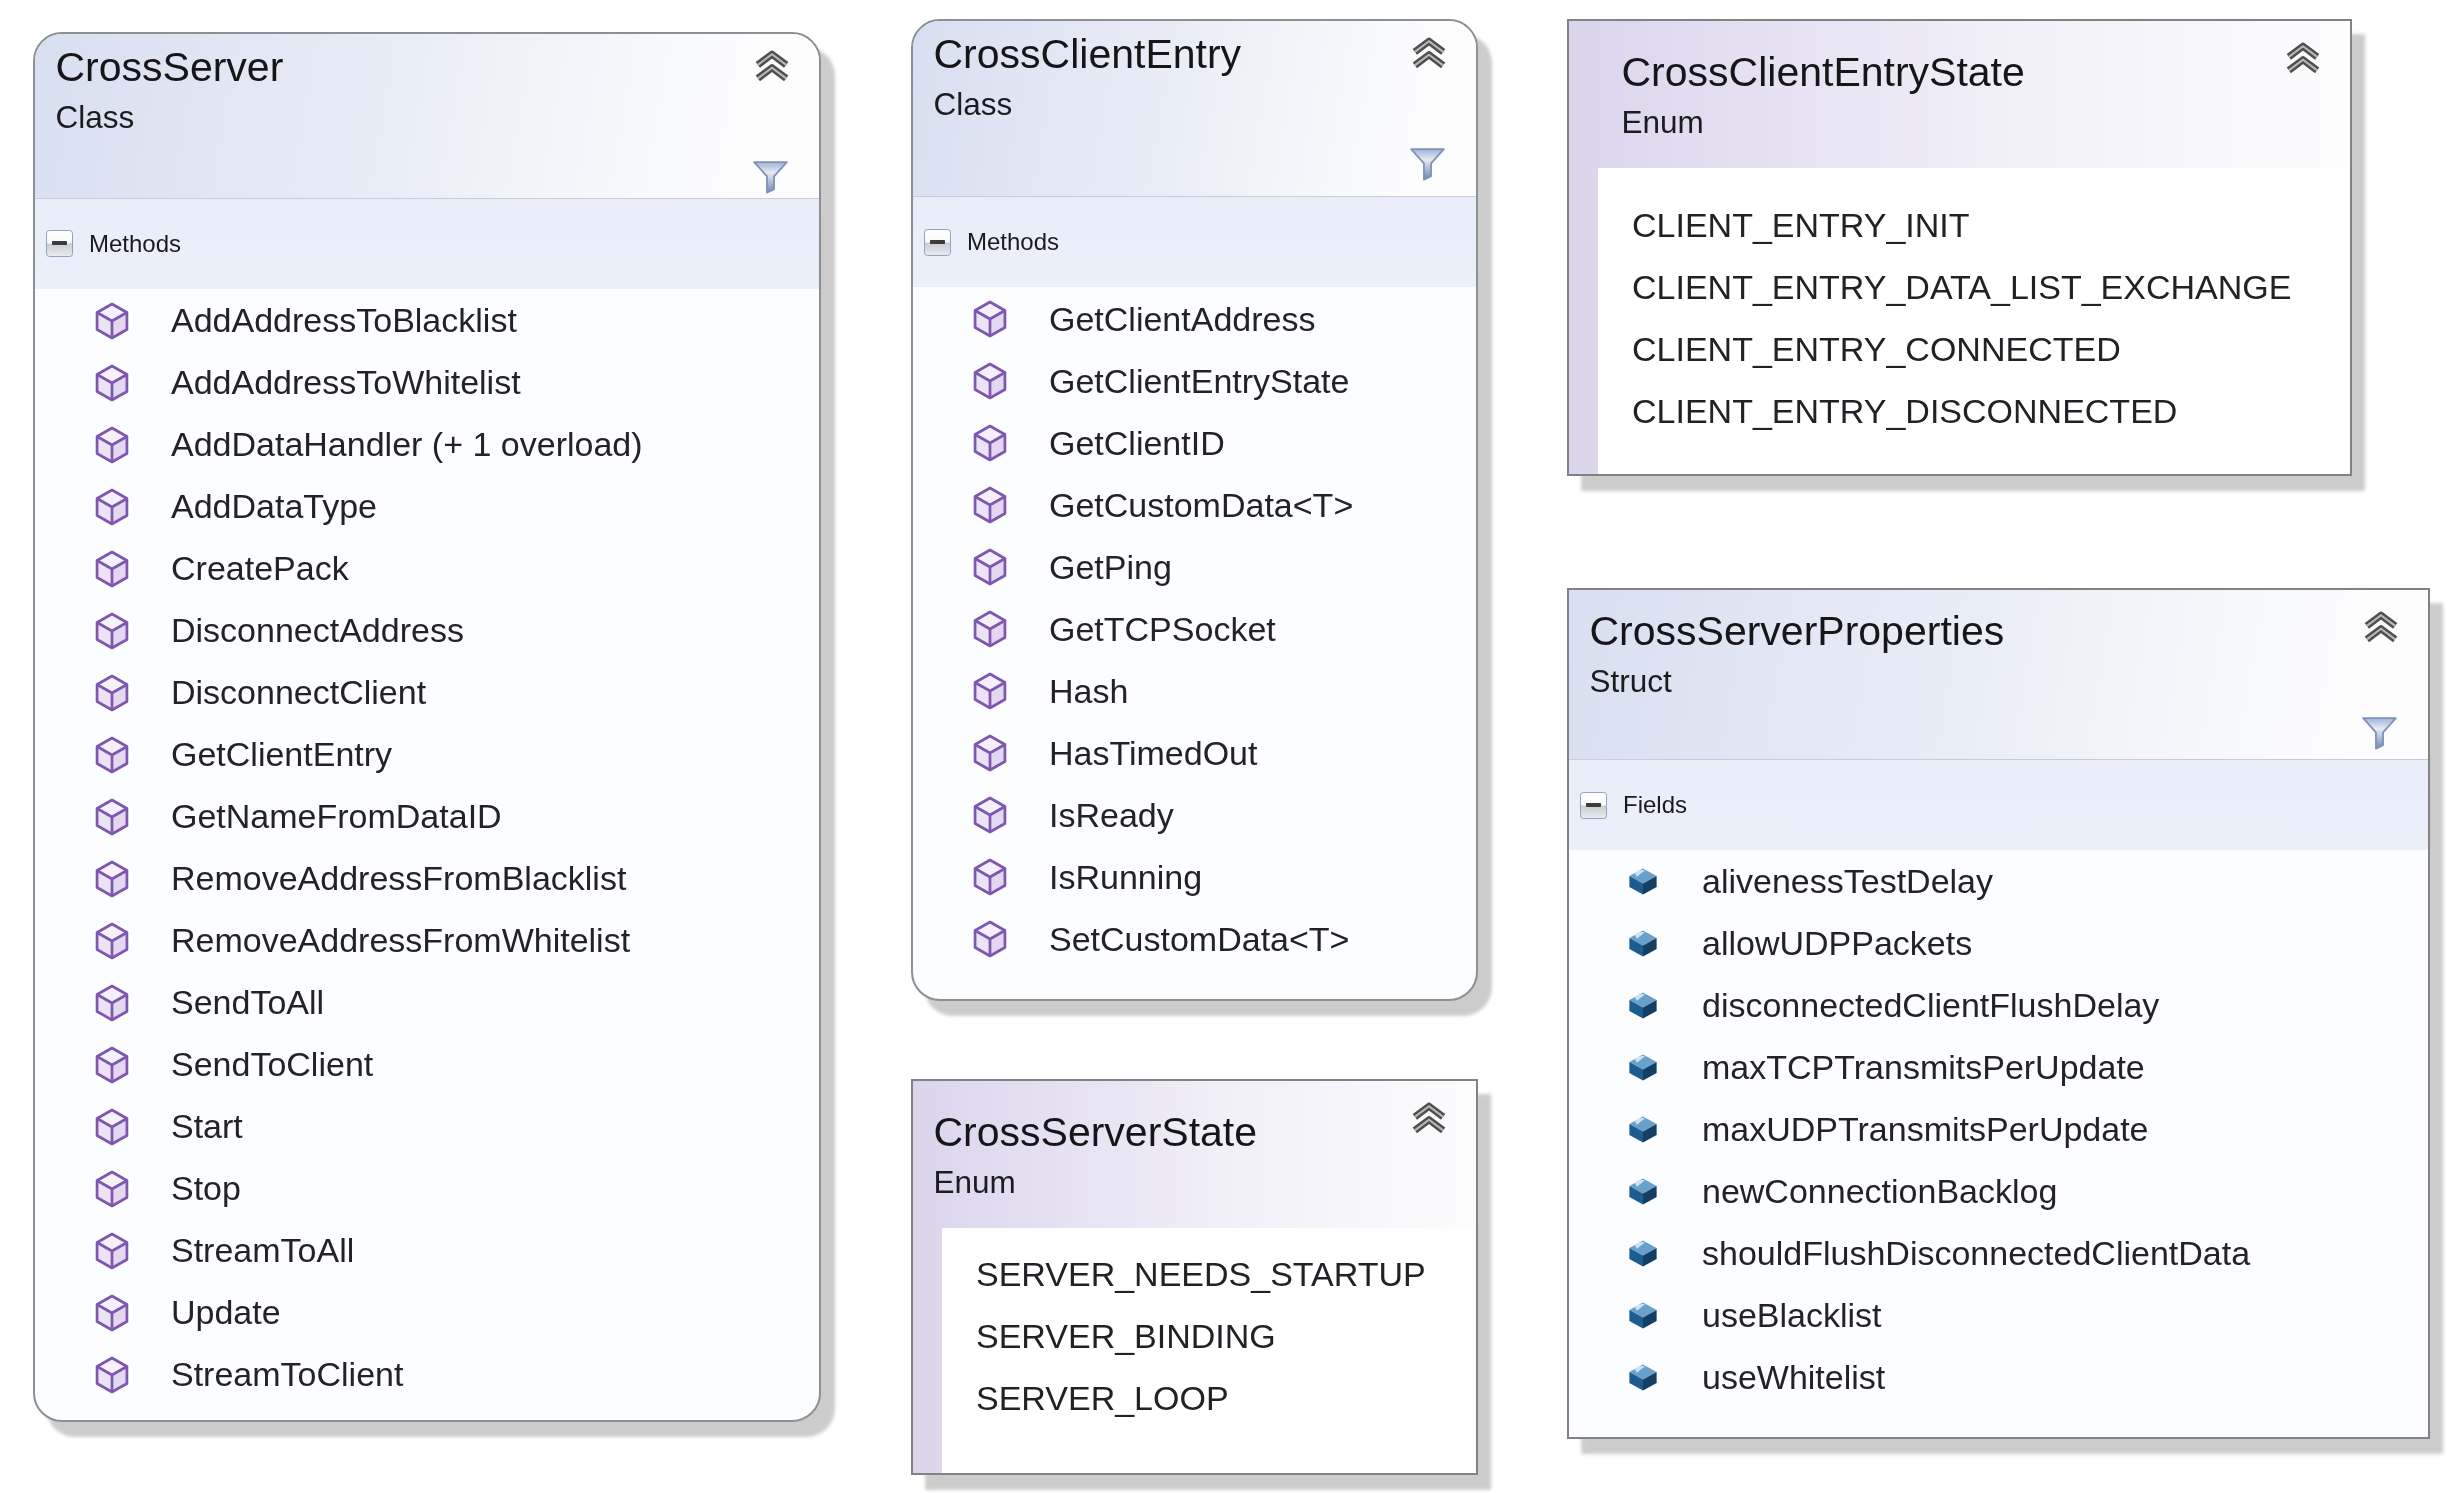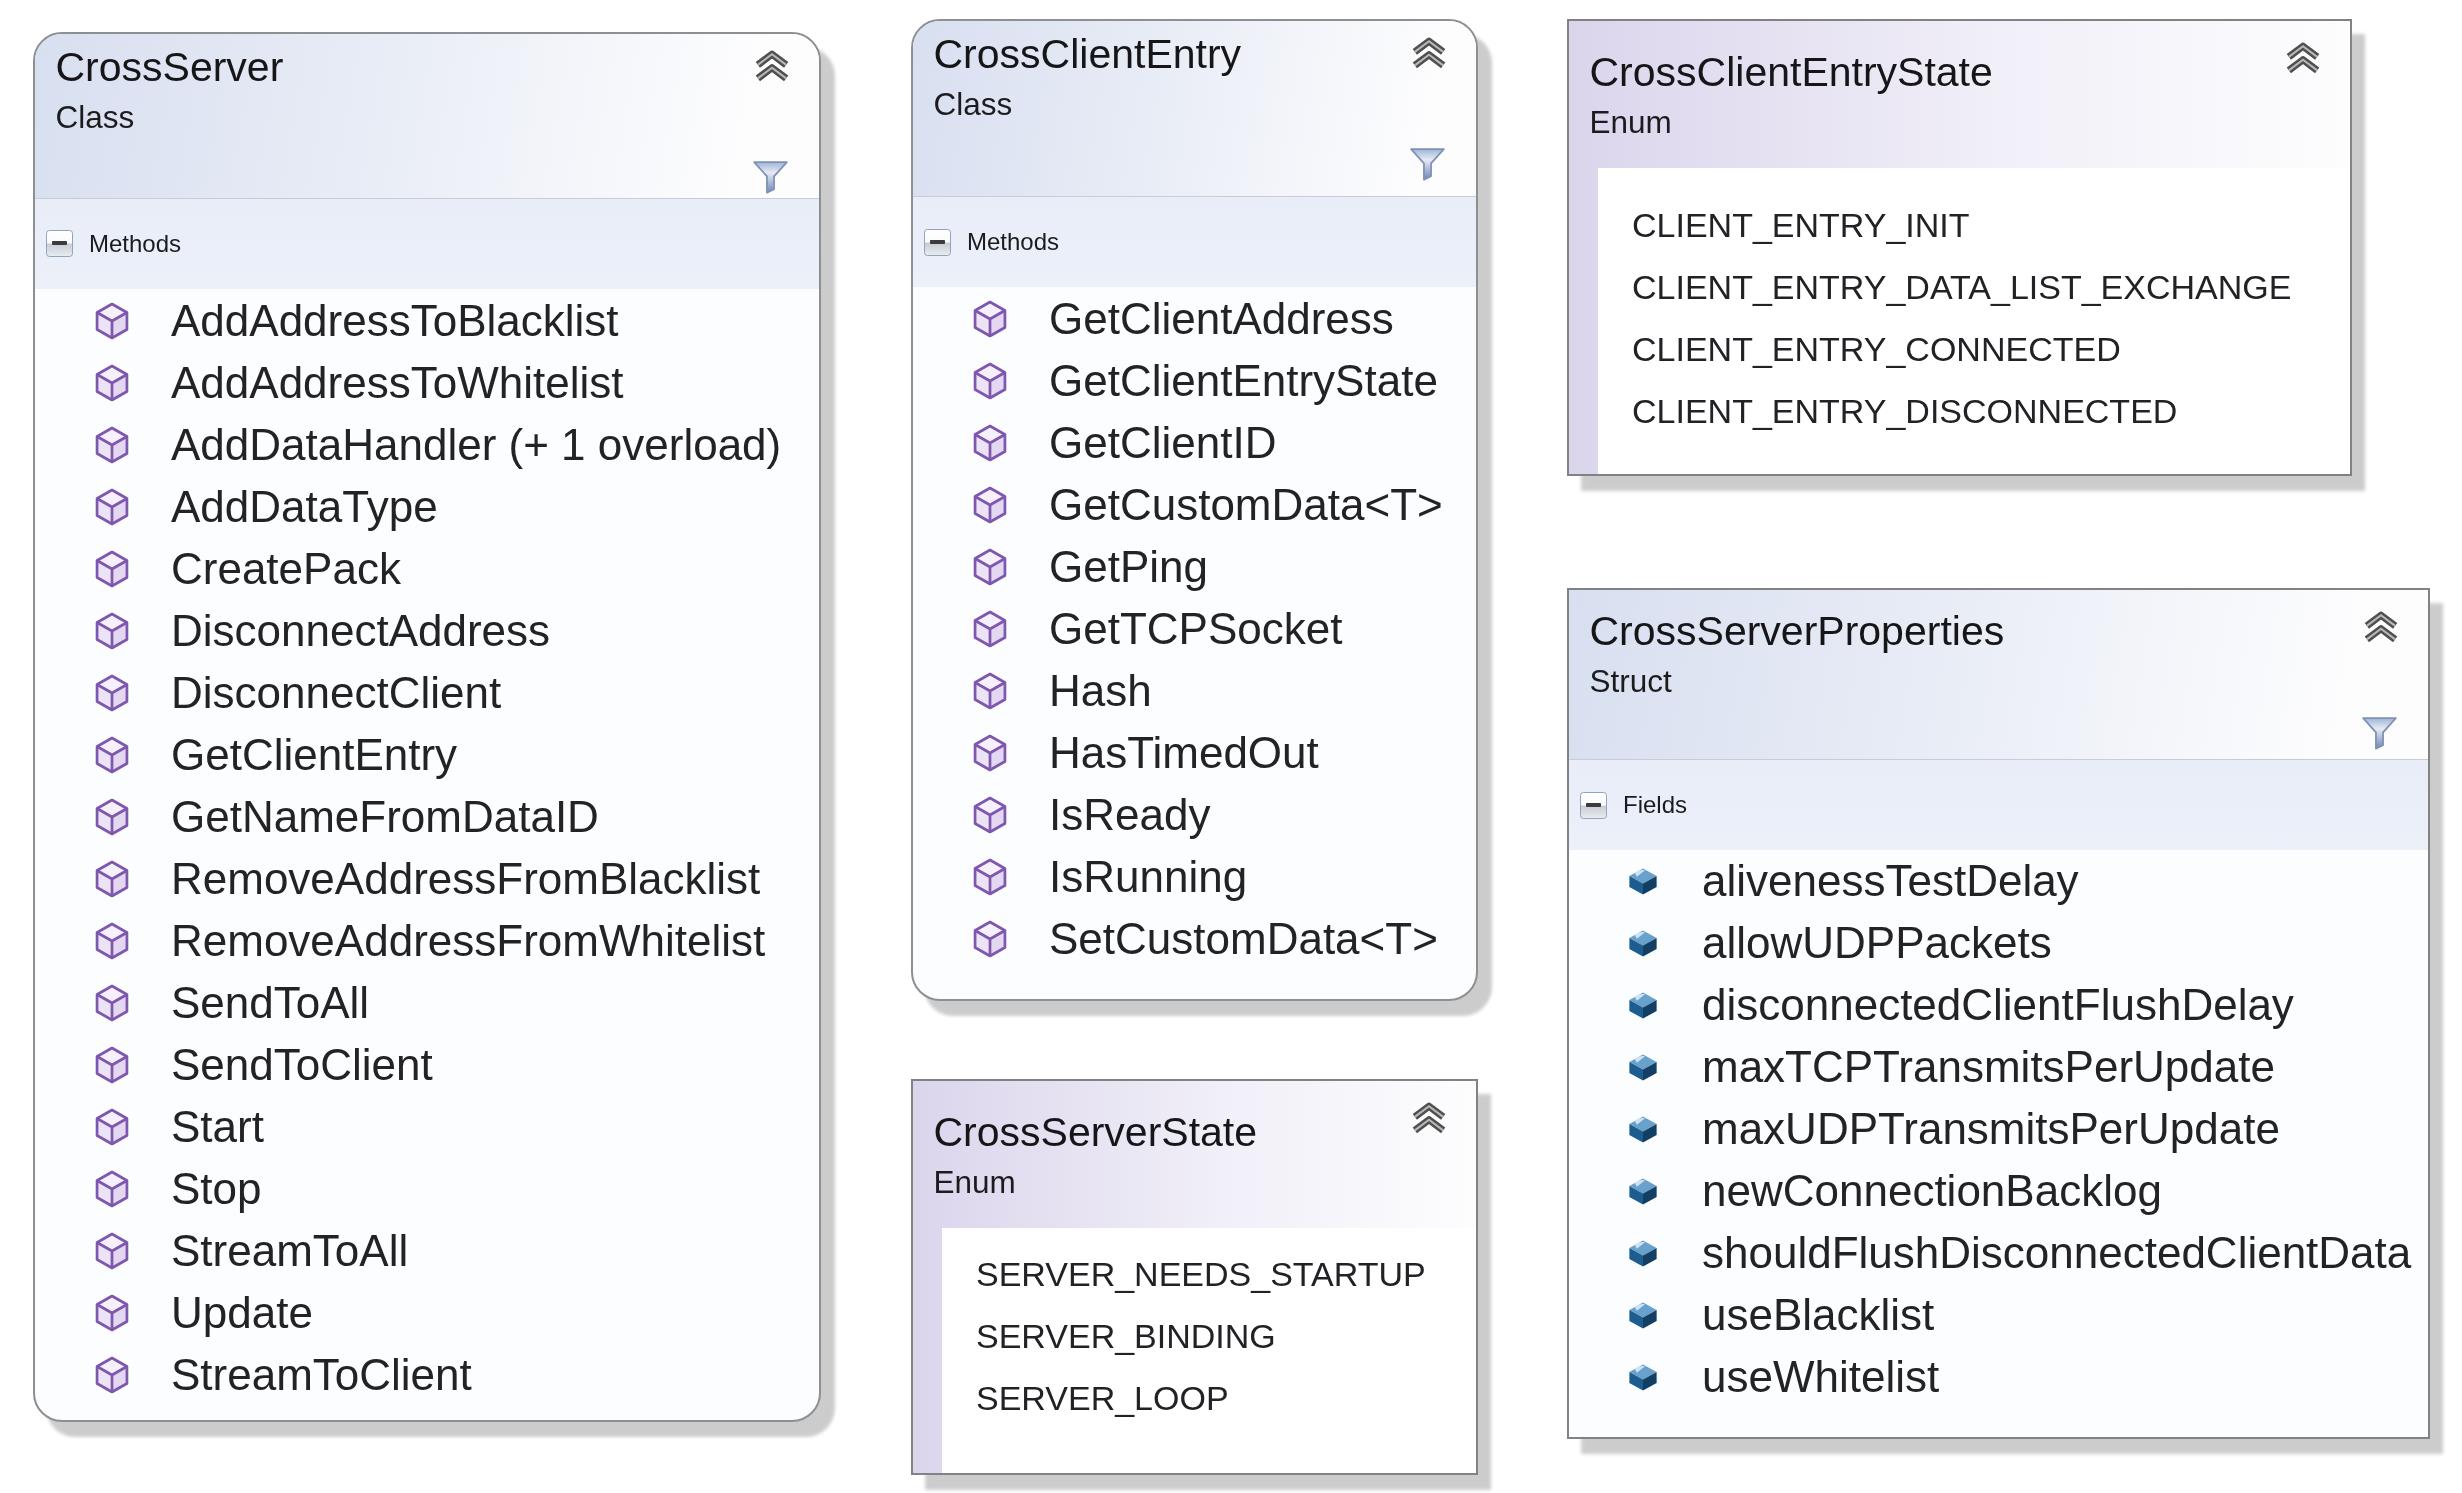--- a/index.html
+++ b/index.html
@@ -52,21 +52,21 @@
   }
   .section-toggle::after{
     content:"";position:absolute;left:4.8px;right:4.8px;top:10.3px;height:4.1px;background:#3c3c3e;border-radius:0.7px;
   }
 
   
   .rows{position:absolute;left:0;right:0;}
   .member-row{display:flex;align-items:center;height:62px;padding-left:59px;}
   .member-row .micon{flex:0 0 36px;margin-right:41px;display:flex;align-items:center;}
   .member-row .ficon{flex:0 0 30px;margin-right:44px;display:flex;align-items:center;}
-  .member-name{font-size:44px;color:#232327;white-space:nowrap;}
+  .member-name{font-size:34px;color:#232327;white-space:nowrap;}
 
   
   .enum-body{
     position:absolute;left:29px;right:0;bottom:0;top:147px;
     background:#ffffff;box-sizing:border-box;
   }
   .enum-item{display:flex;align-items:center;height:62px;padding-left:34px;}
   .enum-item .member-name{font-size:34px;color:#222226;}
 
   
@@ -528,21 +528,21 @@
             <path d="M26 3 L48 15.5 L48 40.5 L26 53 L4 40.5 L4 15.5 Z" fill="none" stroke="#7e57ae" stroke-width="4" stroke-linejoin="round"></path>
             <path d="M4 15.5 L26 28 L48 15.5 M26 28 L26 53" fill="none" stroke="#7e57ae" stroke-width="4" stroke-linejoin="round"></path>
           </svg>
           </span>
           <span class="member-name">SetCustomData&lt;T&gt;</span>
         </div>
       </div>
   </div>
 
   <div class="card square" id="card-cross-client-entry-state">
-    <div class="hdr enum-hdr" style="background:none;">
+    <div class="hdr enum-hdr" style="background:none;margin-left:32px;">
       <div class="card-title">CrossClientEntryState</div>
       <div class="card-kind">Enum</div>
       <div class="collapse-btn">
         <span><svg width="40" height="34" viewBox="0 0 56 48">
           <path d="M8 21 L28 6 L48 21" fill="none" stroke="#4f4f4f" stroke-width="10" stroke-linejoin="round"></path>
           <path d="M8 21 L28 6 L48 21" fill="none" stroke="#b9b9b9" stroke-width="3"></path>
           <path d="M8 40 L28 25 L48 40" fill="none" stroke="#4f4f4f" stroke-width="10" stroke-linejoin="round"></path>
           <path d="M8 40 L28 25 L48 40" fill="none" stroke="#b9b9b9" stroke-width="3"></path>
         </svg></span>
       </div>

